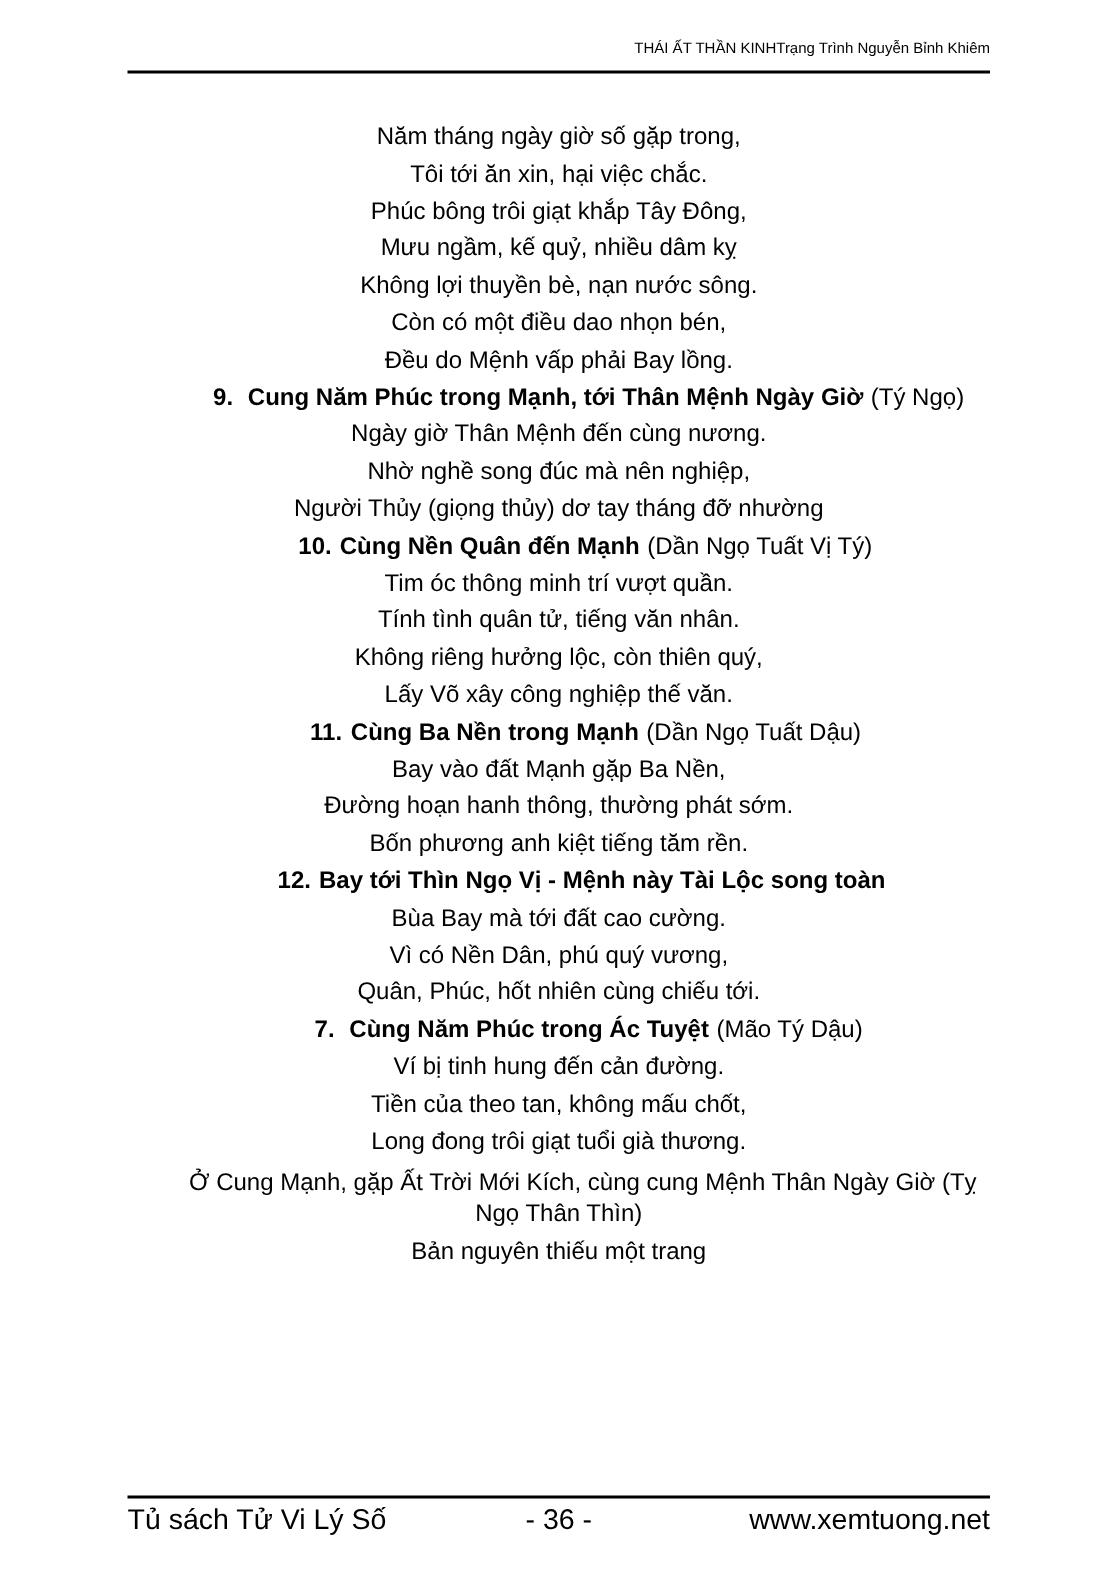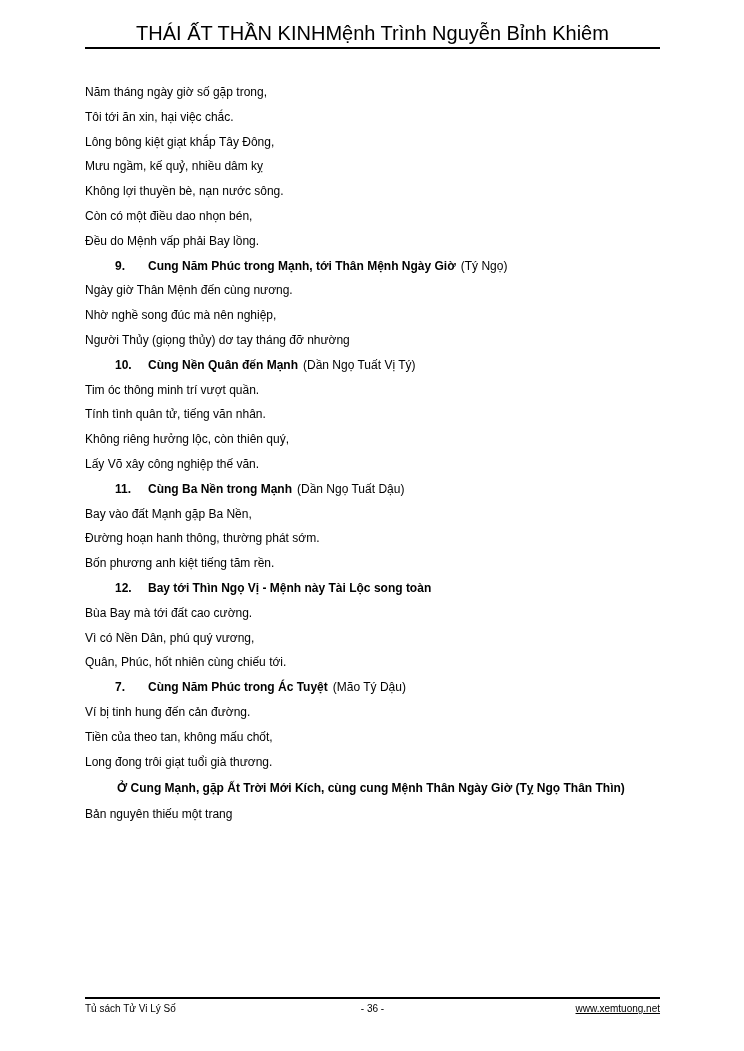--- a/index.html
+++ b/index.html
@@ -19,90 +19,89 @@
     position: absolute;
     inset: 0;
     background: #ffffff;
   }
   .header {
     position: absolute;
     left: 85px;
     right: 84px;
     top: 24px;
     display: flex;
-    justify-content: center;
+    justify-content: flex-end;
     align-items: flex-end;
-    font-size: 20px;
+    font-size: 10px;
     line-height: 18px;
     padding-bottom: 5px;
     border-bottom: 2px solid #000000;
   }
   .content {
     position: absolute;
     left: 85px;
     right: 84px;
     top: 80px;
-    font-size: 12px;
+    font-size: 16px;
     line-height: 24.8px;
+    text-align: center;
   }
   .content p { margin: 0; }
   .verse-line { margin-left: 63px; }
   .heading { font-weight: bold; }
   .heading .num {
     display: inline-block;
     margin-left: 30px;
     width: 33px;
   }
   .heading .norm {
     font-weight: normal;
     margin-left: 5px;
   }
   .paragraph {
     text-indent: 32px;
     line-height: 21px;
     margin-top: 4px !important;
     margin-bottom: 3px !important;
-    font-weight: bold;
   }
   .note { margin-left: 63px; }
   .footer {
     position: absolute;
     left: 85px;
     right: 84px;
     top: 997px;
     border-top: 2px solid #000000;
     padding-top: 4px;
     display: flex;
     justify-content: space-between;
     align-items: baseline;
-    font-size: 10px;
+    font-size: 19px;
   }
   .footer .cell-left   { flex: 1; text-align: left; }
   .footer .cell-center { flex: 1; text-align: center; }
   .footer .cell-right  { flex: 1; text-align: right; }
   .footer .link {
-    text-decoration: underline;
     cursor: pointer;
   }
 </style>
 </head>
 <body>
 
 <div class="page">
 
   <div class="header">
     <span>THÁI ẤT THẦN KINH</span>
-    <span>Mệnh Trình Nguyễn Bỉnh Khiêm</span>
+    <span>Trạng Trình Nguyễn Bỉnh Khiêm</span>
   </div>
 
   <div class="content">
 
     <p class="verse-line">Năm tháng ngày giờ số gặp trong,</p>
     <p class="verse-line">Tôi tới ăn xin, hại việc chắc.</p>
-    <p class="verse-line">Lông bông kiệt giạt khắp Tây Đông,</p>
+    <p class="verse-line">Phúc bông trôi giạt khắp Tây Đông,</p>
     <p class="verse-line">Mưu ngầm, kế quỷ, nhiều dâm kỵ</p>
     <p class="verse-line">Không lợi thuyền bè, nạn nước sông.</p>
     <p class="verse-line">Còn có một điều dao nhọn bén,</p>
     <p class="verse-line">Đều do Mệnh vấp phải Bay lồng.</p>
 
     <p class="heading">
       <span class="num">9.</span><span>Cung Năm Phúc trong Mạnh, tới Thân Mệnh Ngày Giờ</span><span class="norm">(Tý Ngọ)</span>
     </p>
 
     <p class="verse-line">Ngày giờ Thân Mệnh đến cùng nương.</p>

